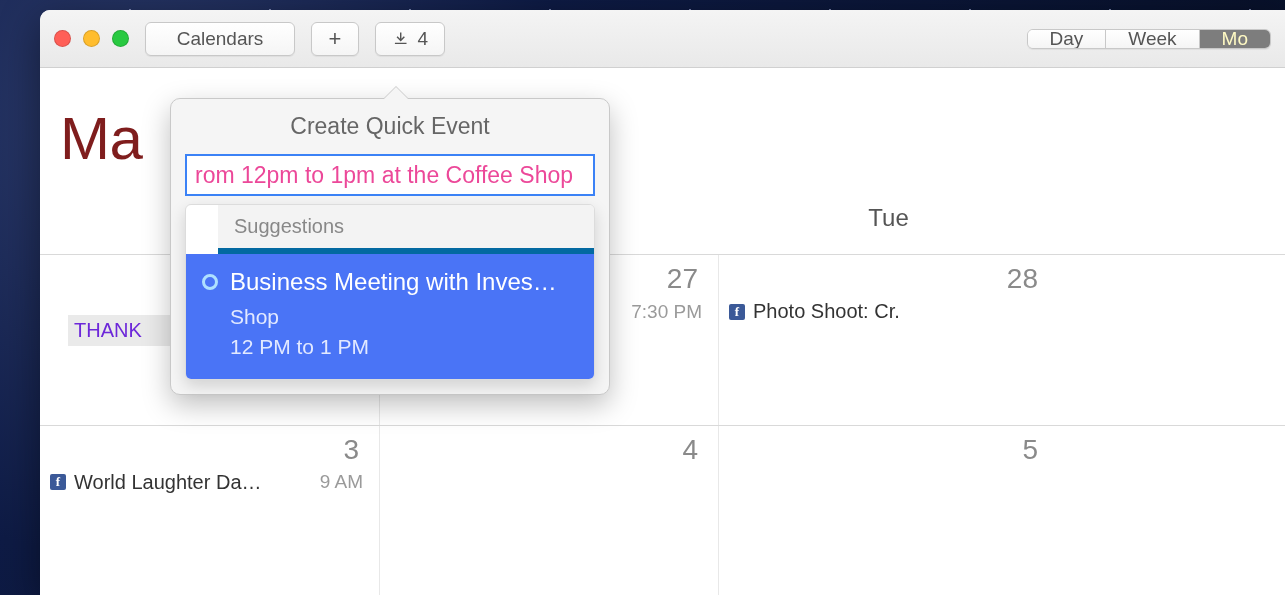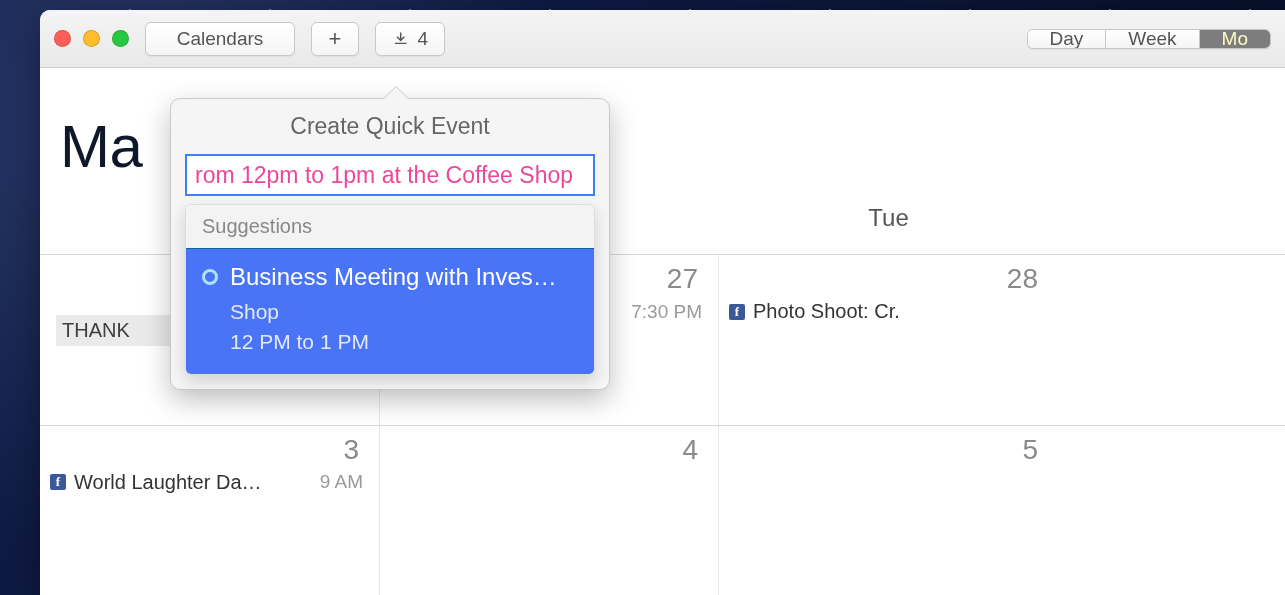--- a/index.html
+++ b/index.html
@@ -84,24 +84,24 @@
     color:#555;
     background: linear-gradient(#ffffff,#f5f5f5);
     border-left:1px solid #c8c8c8;
   }
   .seg:first-child { border-left:none; }
   .seg.active { background:#7d7d7d; color:#fef9c3; }
 
   
   .month-title {
     position:absolute;
-    left: 20px; top: 102px;
+    left: 20px; top: 94px;
     font-size: 60px;
     font-weight: 300;
-    color:#0f172a;
+    color:#7f1d1d;
     letter-spacing: -0.5px;
   }
 
   
   .day-header-row {
     position:absolute; left:0; right:0; top: 170px;
     height: 70px;
     display:flex;
   }
   .day-header {
@@ -146,26 +146,26 @@
     gap:8px;
     padding: 1px 2px;
     white-space: nowrap;
     overflow:hidden;
   }
   .event-line .txt { flex:1; overflow:hidden; text-overflow:ellipsis; }
   .event-line .time { color:#9a9a9a; font-size: 19px; flex-shrink:0; }
 
   .thank-band {
     position:absolute;
-    left:16px; top: 305px;
+    left:28px; top: 305px;
     width: 125px;
     background:#eaeaea;
     padding: 4px 6px;
     font-size: 20px;
-    color:#404040;
+    color:#6d28d9;
   }
 
   .fb-icon {
     width:16px; height:16px;
     background:#3b5998;
     color:#fff;
     font-weight:bold;
     font-size:13px;
     line-height:16px;
     text-align:center;
@@ -218,21 +218,22 @@
     border:1px solid #dcdcdc;
     border-radius: 6px;
     overflow:hidden;
     box-shadow: 0 6px 16px rgba(0,0,0,.15);
   }
   .suggest-head {
     padding: 10px 16px;
     font-size: 20px;
     color:#888;
     background:#f3f3f3;
-    border-bottom:1px solid #0369a1;
+    border-bottom:6px solid #0369a1;
+    margin-left:32px;
   }
   .suggest-item {
     background:#4a74f6;
     color:#fff;
     padding: 14px 16px 16px 16px;
   }
   .suggest-row1 { display:flex; align-items:center; gap:12px; font-size:24px; }
   .dot {
     width:16px;height:16px;border-radius:50%;
     border:3px solid #aee0ff;

